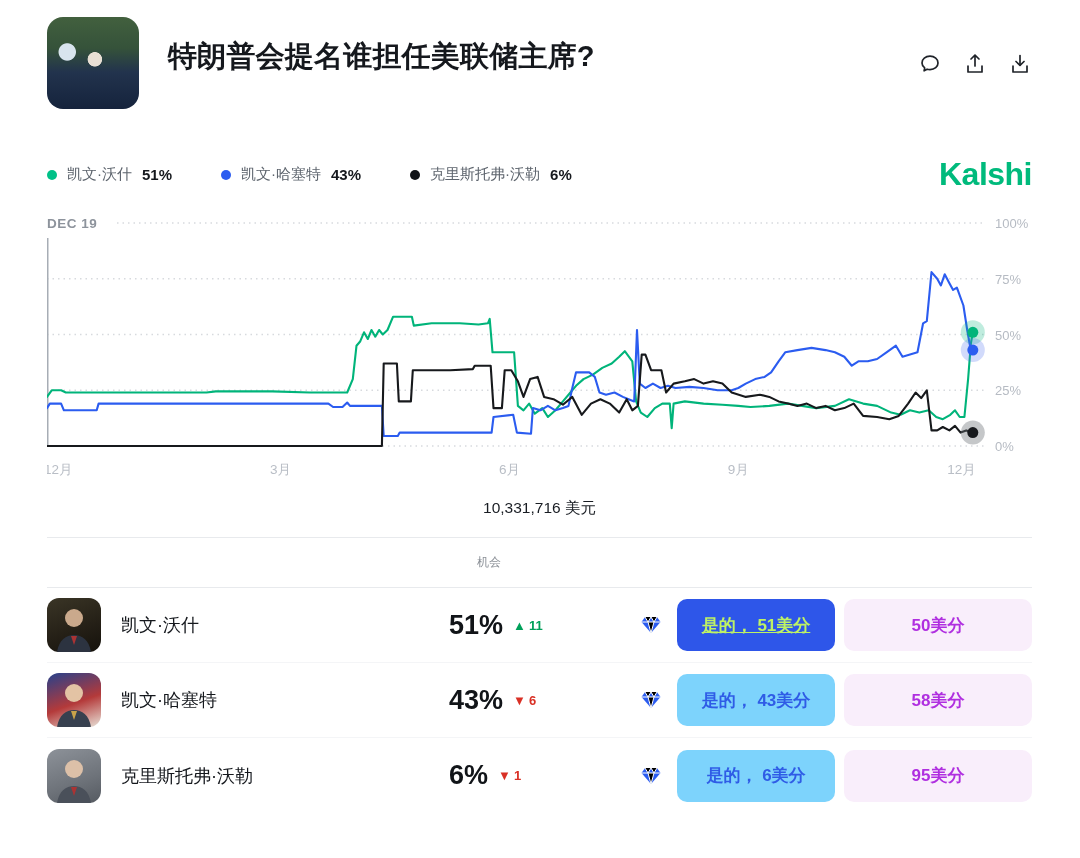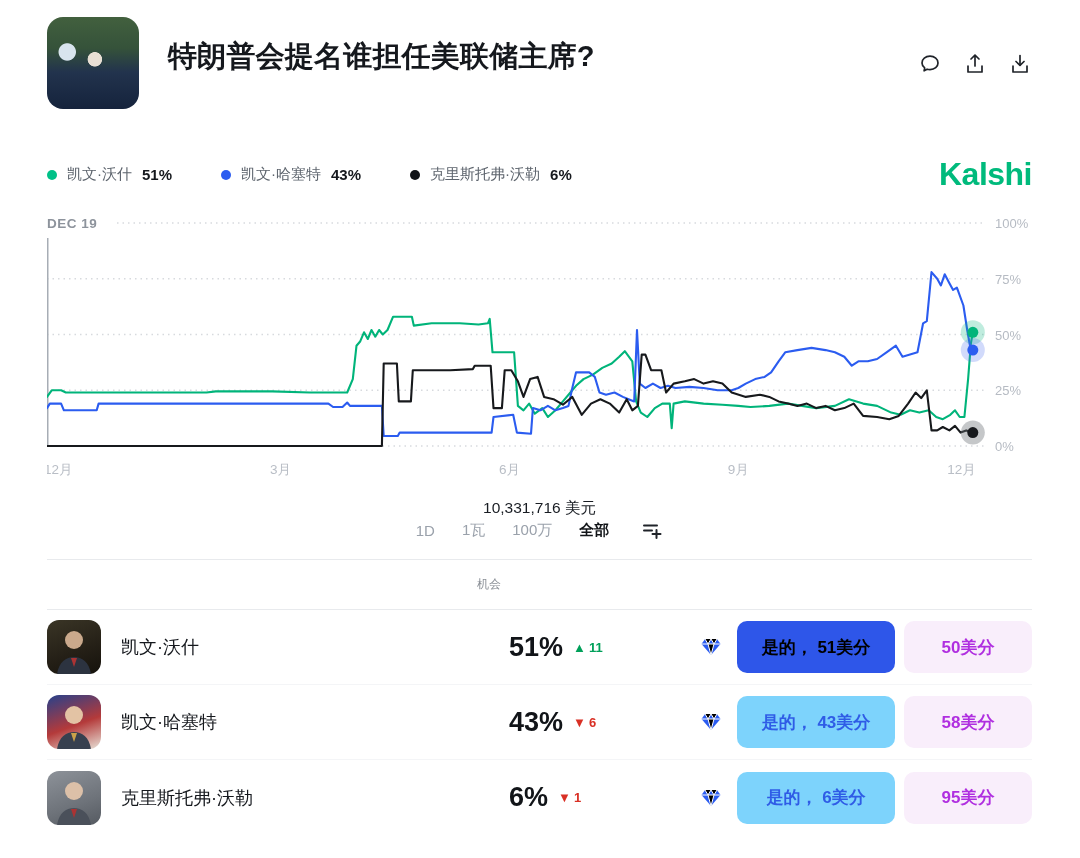--- a/index.html
+++ b/index.html
@@ -61,23 +61,23 @@
   .row-name { font-size:18px; font-weight:500; color:#15181d; margin-left:20px; flex:1; }
   .pct-block { width:192px; display:flex; align-items:center; gap:10px; }
   .pct { font-size:27px; font-weight:800; color:#111418; }
   .chg { font-size:13px; font-weight:700; display:flex; align-items:center; gap:3px; }
   .chg.up { color:#00a05a; }
   .chg.down { color:#d93025; }
   .gem { width:20px; height:18px; margin-right:16px; cursor:pointer; }
   .btn { height:52px; border-radius:10px; border:none; font-size:17px; font-weight:600;
          font-family:inherit; cursor:pointer; }
   .yes-btn { width:158px; }
-  .yes-btn.solid { background:#2e56e9; color:#000000; }
+  .yes-btn.solid { background:#2e56e9; color:#bef264;text-decoration:underline; }
   .yes-btn.light { background:#7dd3fc; color:#2f5ce6; }
-  .no-btn { width:128px; margin-left:9px; background:#f9eefb; color:#b02fe0; }
+  .no-btn { width:188px; margin-left:9px; background:#f9eefb; color:#b02fe0; }
 </style>
 </head>
 <body>
 
 <div class="page">
 
   <div class="hdr">
     <div class="market-img"></div>
     <div class="hdr-title">特朗普会提名谁担任美联储主席?</div>
     <div class="hdr-icons">
@@ -150,34 +150,20 @@
         <circle cx="925.806" cy="116.27" r="5.5" fill="#00b47a"></circle>
         <circle cx="925.806" cy="134.11" r="12" fill="rgba(73,108,240,0.25)"></circle>
         <circle cx="925.806" cy="134.11" r="5.5" fill="#2b5cf0"></circle>
         <circle cx="925.806" cy="216.62" r="12" fill="rgba(110,114,120,0.4)"></circle>
         <circle cx="925.806" cy="216.62" r="5.5" fill="#17191c"></circle>
       </svg>
   </div>
 
   <div class="vol-row">
     <div class="volume">10,331,716 美元</div>
-    <div class="ranges">
-      <span class="range-opt">1D</span>
-      <span class="range-opt">1瓦</span>
-      <span class="range-opt">100万</span>
-      <span class="range-opt active">全部</span>
-      <span class="range-add">
-        <svg viewBox="0 0 22 22">
-            <path d="M3 6.5h13"></path>
-            <path d="M3 11.5h8"></path>
-            <path d="M15.5 11v8"></path>
-            <path d="M11.5 15h8"></path>
-          </svg>
-      </span>
-    </div>
   </div>
 
   <div class="tbl">
     <div class="tbl-head">
       <span class="tbl-head-label">机会</span>
     </div>
 
     <div class="row">
       <div class="avatar av-0">
         <svg viewBox="0 0 54 54">

